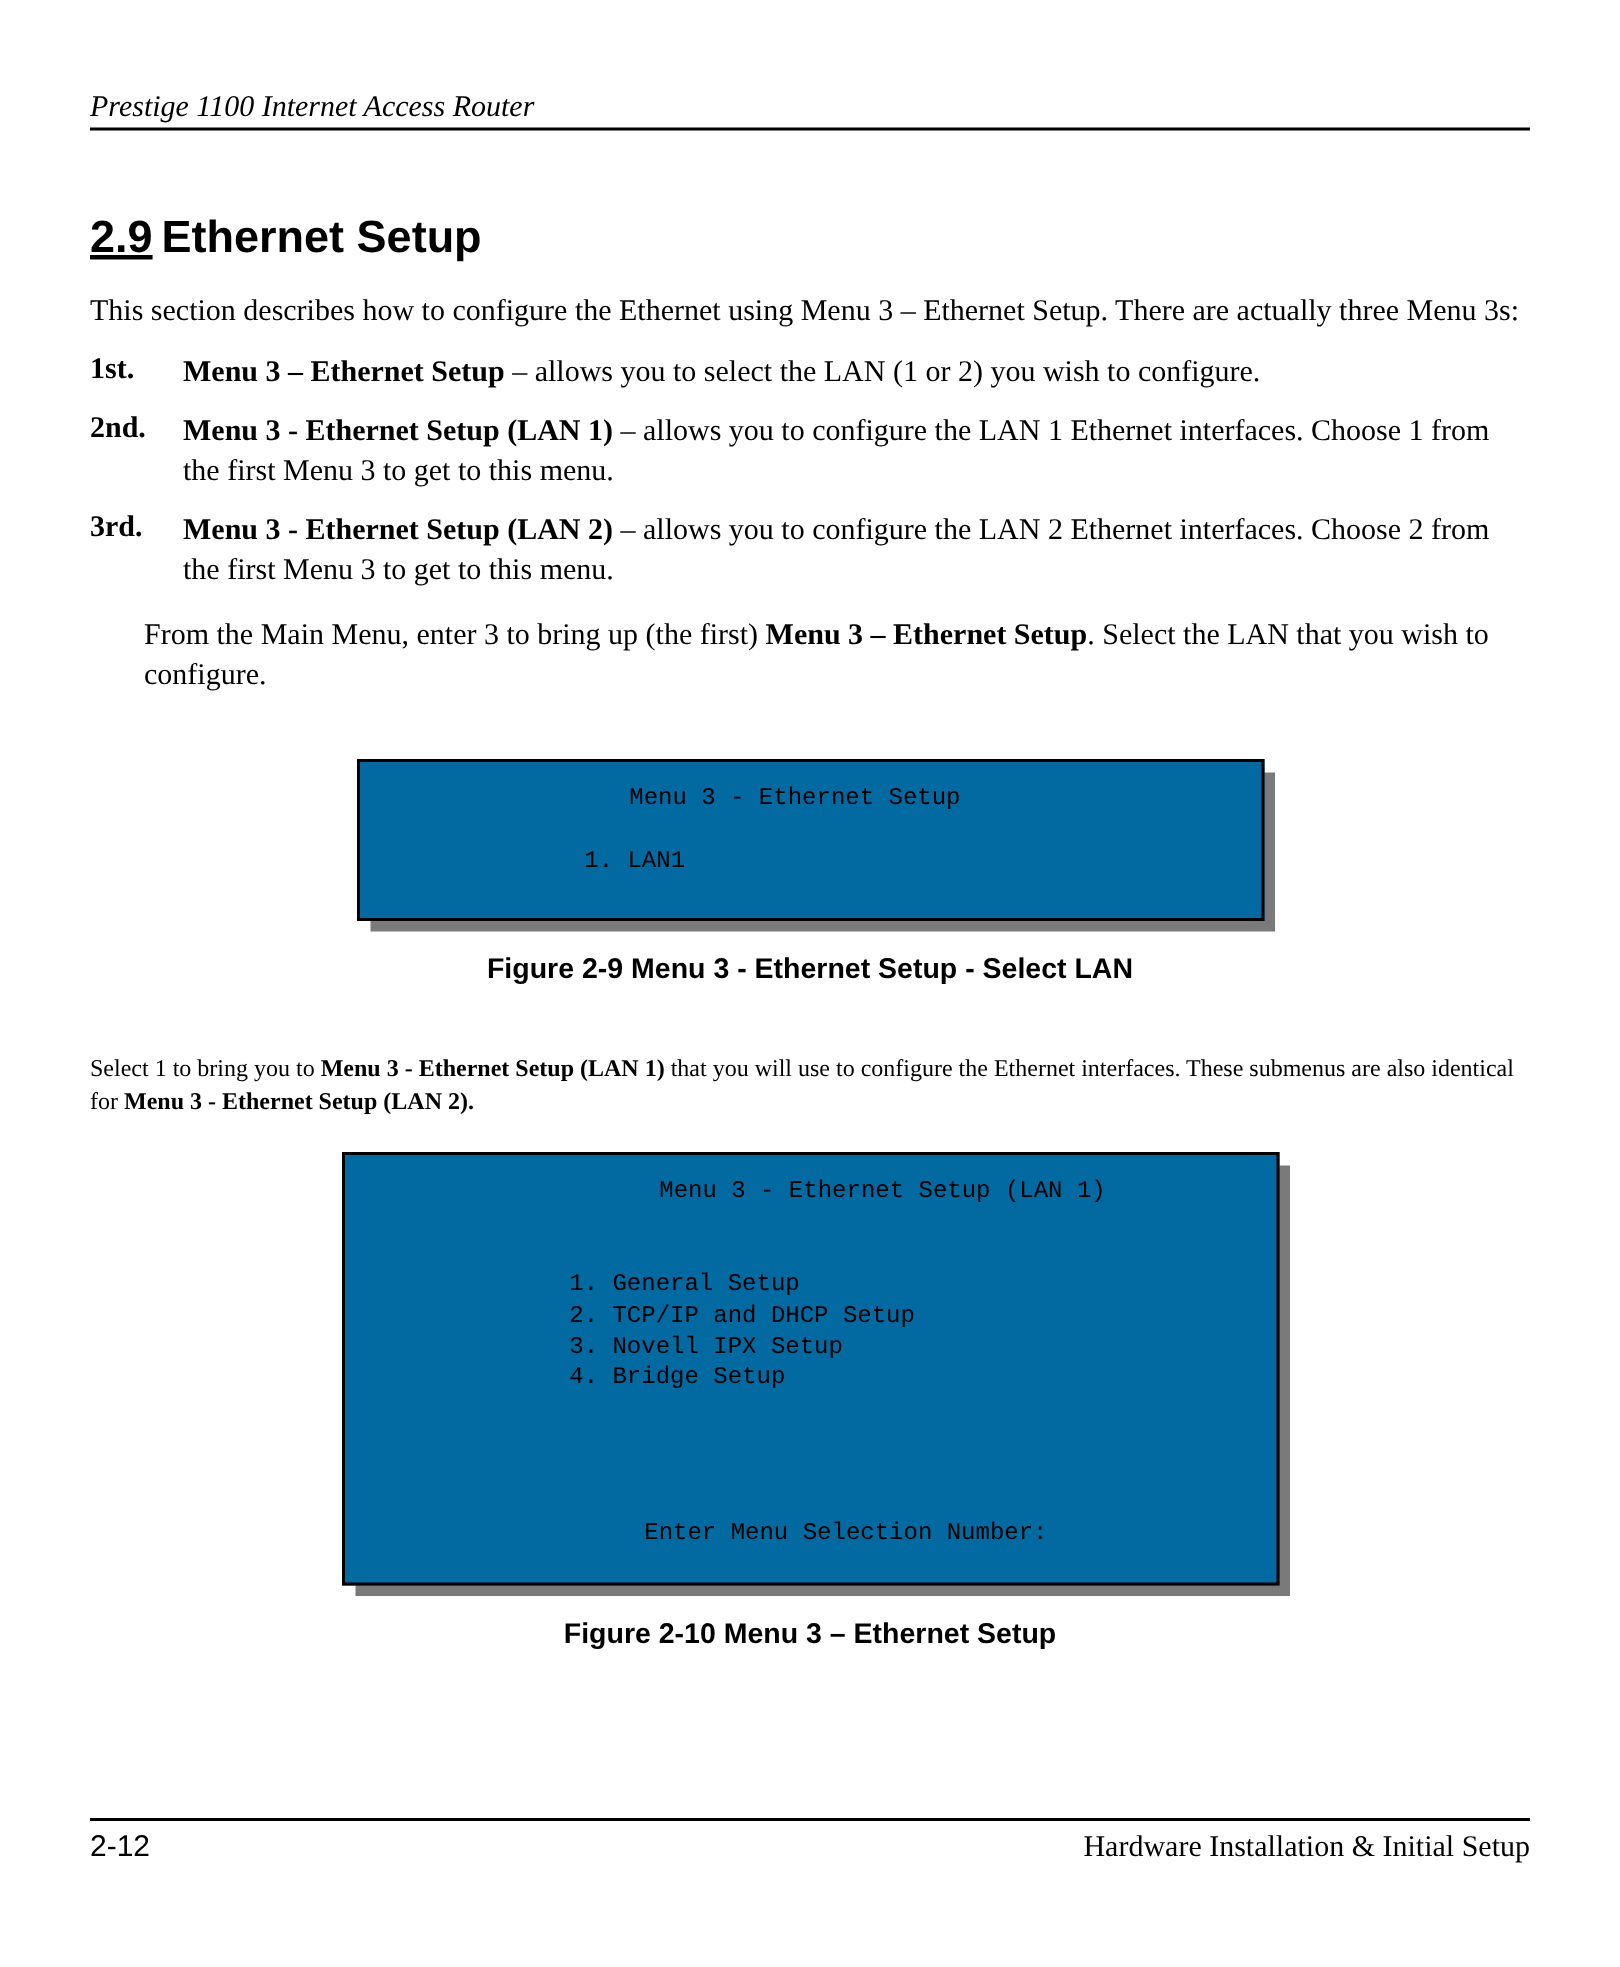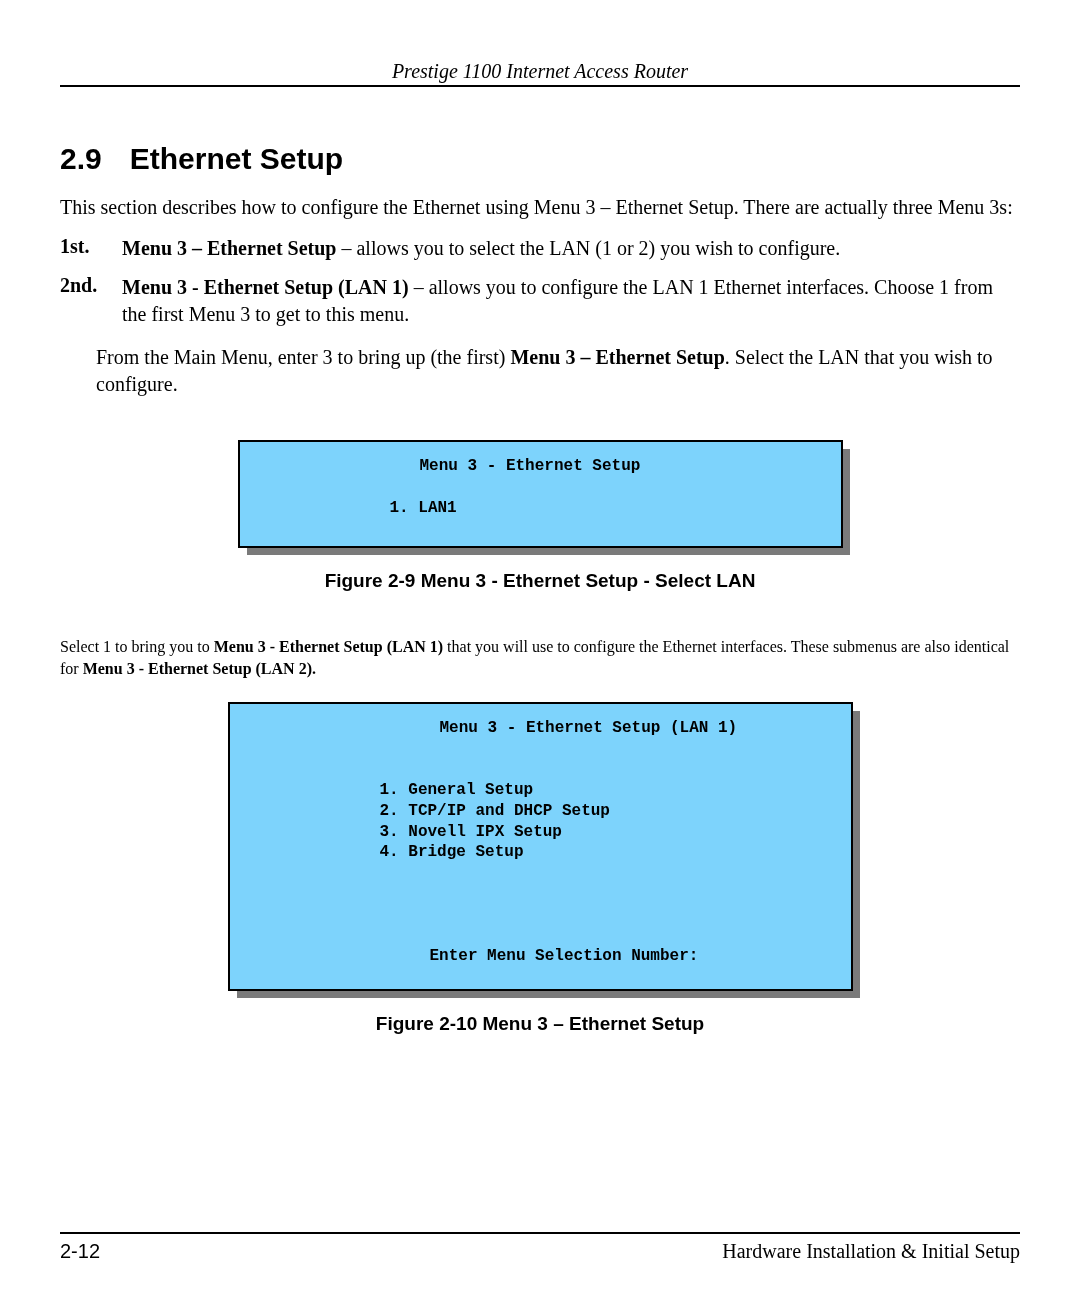--- a/index.html
+++ b/index.html
@@ -14,31 +14,31 @@
       height: 1311px;
       position: relative;
       padding: 60px 60px 50px 60px;
     }
     .header-title {
       font-style: italic;
       font-size: 20px;
       padding-bottom: 2px;
       border-bottom: 2px solid #000;
       margin-bottom: 55px;
-      text-align: center;
     }
     .section-heading {
       font-family: Arial, 'Helvetica Neue', Helvetica, sans-serif;
       font-weight: bold;
       font-size: 30px;
       margin-bottom: 18px;
     }
     .section-heading .num {
       display: inline-block;
-      margin-right: 28px;
+      margin-right: 6px;
+      text-decoration: underline;
     }
     .intro-para {
       font-size: 20px;
       line-height: 1.35;
       margin-bottom: 14px;
     }
     .list {
       margin-bottom: 16px;
     }
     .list-row {
@@ -83,27 +83,26 @@
       top: 9px;
       left: 9px;
       right: -7px;
       bottom: -7px;
       background: #7a7a7a;
       z-index: 0;
     }
     .menu-rect {
       position: relative;
       border: 2px solid #000;
-      background: #7dd3fc;
+      background: #0369a1;
       font-family: 'Courier New', Courier, monospace;
       font-size: 16px;
       line-height: 1.3;
       z-index: 1;
       white-space: pre;
-      font-weight: bold;
     }
     .menu-rect.box1 {
       width: 605px;
       padding: 14px 18px 28px 150px;
     }
     .menu-rect.box2 {
       width: 625px;
       padding: 14px 18px 22px 150px;
     }
     .fig-caption {
@@ -118,21 +117,21 @@
       line-height: 1.35;
       margin-bottom: 22px;
     }
     .mid-para .bold {
       font-weight: bold;
     }
     .footer {
       position: absolute;
       left: 60px;
       right: 60px;
-      bottom: 48px;
+      bottom: 68px;
       border-top: 2px solid #000;
       padding-top: 6px;
       display: flex;
       justify-content: space-between;
       font-size: 20px;
     }
     .footer-left {
       font-family: Arial, 'Helvetica Neue', Helvetica, sans-serif;
     }
     .footer-right {
@@ -164,20 +163,26 @@
     <div class="list-body">
       <span class="bold">Menu 3 – Ethernet Setup</span><span> – allows you to select the LAN (1 or 2) you wish to configure.</span>
     </div>
   </div>
   <div class="list-row">
     <div class="list-ord">2nd.</div>
     <div class="list-body">
       <span class="bold">Menu 3 - Ethernet Setup (LAN 1)</span><span> – allows you to configure the LAN 1 Ethernet interfaces. Choose 1 from the first Menu 3 to get to this menu.</span>
     </div>
   </div>
+  <div class="list-row">
+    <div class="list-ord">3rd.</div>
+    <div class="list-body">
+      <span class="bold">Menu 3 - Ethernet Setup (LAN 2)</span><span> – allows you to configure the LAN 2 Ethernet interfaces. Choose 2 from the first Menu 3 to get to this menu.</span>
+    </div>
+  </div>
 </div>
 
 <p class="after-list-para">
   <span>From the Main Menu, enter 3 to bring up (the first) </span><span class="bold">Menu 3 – Ethernet Setup</span><span>. Select the LAN that you wish to configure.</span>
 </p>
 
 <div class="figure-wrap">
   <div class="menu-box">
     <div class="menu-shadow"></div>
     <div class="menu-rect box1"><div class="menu-title-line">Menu 3 - Ethernet Setup</div>

